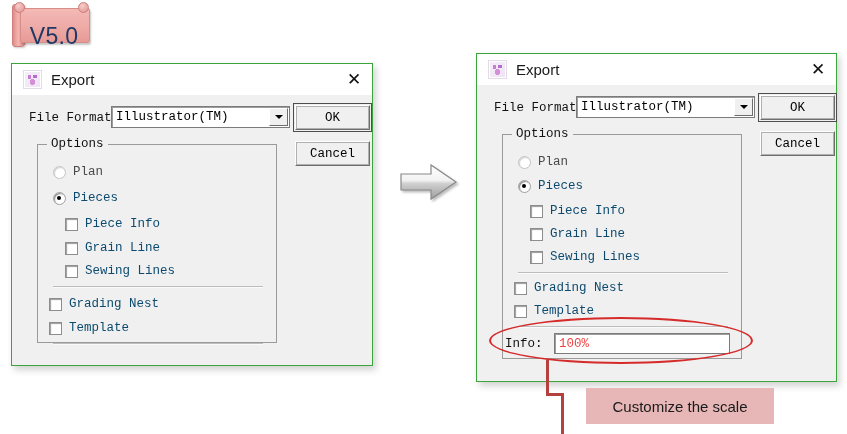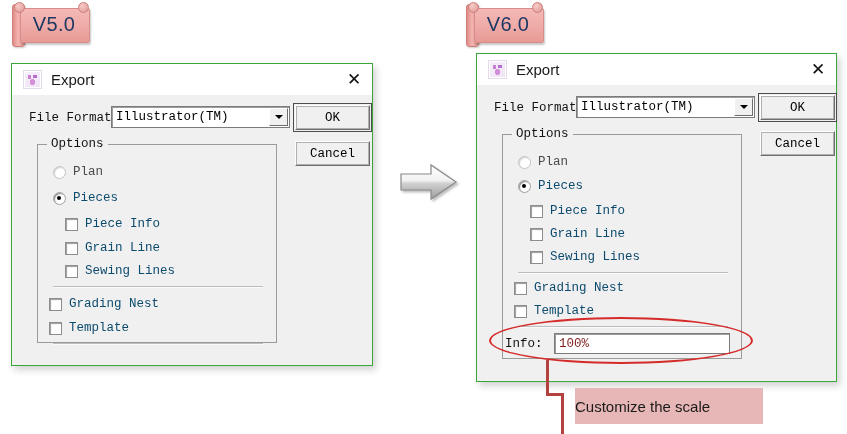--- a/index.html
+++ b/index.html
@@ -29,23 +29,23 @@
     box-shadow:1px 1px 2px rgba(0,0,0,.2);
   }
   .banner .knob{
     position:absolute;width:9px;height:9px;border-radius:50%;
     background:radial-gradient(circle at 35% 30%,#f8cdca,#dd938f);
     border:1px solid #cc7f7b;
   }
   .banner .knob.k1{left:2px;top:0px;}
   .banner .knob.k2{left:66px;top:0px;}
   .banner .blabel{
-    position:absolute;left:8px;top:6px;width:68px;height:33px;
+    position:absolute;left:8px;top:18px;width:68px;height:33px;
     display:flex;align-items:center;justify-content:center;
-    font-size:20px;color:#1f3864;letter-spacing:.3px;
+    font-size:23px;color:#1f3864;letter-spacing:.3px;
     font-family:"Liberation Sans", sans-serif;
   }
 
   
   .dlg{
     position:absolute;
     background:#f0f0f0;
     border:1px solid #3aa63a;
     box-shadow:3px 4px 7px rgba(0,0,0,.18);
     font-family:"Liberation Mono","DejaVu Sans Mono",monospace;
@@ -167,35 +167,35 @@
 
   
   .txt{
     position:absolute;height:19px;background:#ffffff;
     border:1px solid #7b7b7b;
     box-shadow:inset 1px 1px 0 #9d9d9d;
     display:flex;align-items:center;
   }
   .txt span{
     font-family:"Liberation Mono","DejaVu Sans Mono",monospace;
-    font-size:12.5px;color:#7f1d1d;padding-left:4px;text-align:center;
+    font-size:12.5px;color:#ef4444;padding-left:4px;text-align:center;
   }
 
   
   .arrow{position:absolute;filter:drop-shadow(2px 2px 1px rgba(0,0,0,.25));}
 
   
   .ellipse{
     position:absolute;border:2px solid #d62b2b;border-radius:50%;
     background:transparent;
   }
   .leader{position:absolute;background:#b5413f;}
   .callout{
     position:absolute;background:#e7b6b6;
-    display:flex;align-items:center;
+    display:flex;align-items:center;justify-content:center;margin-left:11px;
   }
   .callout span{
     font-family:"Liberation Sans", sans-serif;
     font-size:15px;color:#1a1a1a;
   }
 </style>
 </head>
 <body>
 
 <div class="stage">
@@ -277,27 +277,20 @@
           <stop offset="0%" stop-color="#ffffff"></stop>
           <stop offset="45%" stop-color="#f2f2f2"></stop>
           <stop offset="55%" stop-color="#cfcfcf"></stop>
           <stop offset="100%" stop-color="#9e9e9e"></stop>
         </linearGradient>
       </defs>
       <polygon points="2,11 32,11 32,2 57,19 32,36 32,27 2,27" fill="url(#agr)" stroke="#8a8a8a" stroke-width="1.2"></polygon>
     </svg>
   </div>
 
-  <div class="banner" style="left:466px;top:2px;width:86px;height:46px;">
-    <div class="scroll-left"></div>
-    <div class="scroll-body"></div>
-    <div class="knob k1"></div>
-    <div class="knob k2"></div>
-    <div class="blabel">V6.0</div>
-  </div>
 
   <div class="dlg" style="left:476px;top:53px;width:359px;height:327px;">
 
     <div class="titlebar">
       <div class="app-icon">
           <i></i>
         </div>
       <div class="title-text">Export</div>
       <div class="close-x">✕</div>
     </div>

